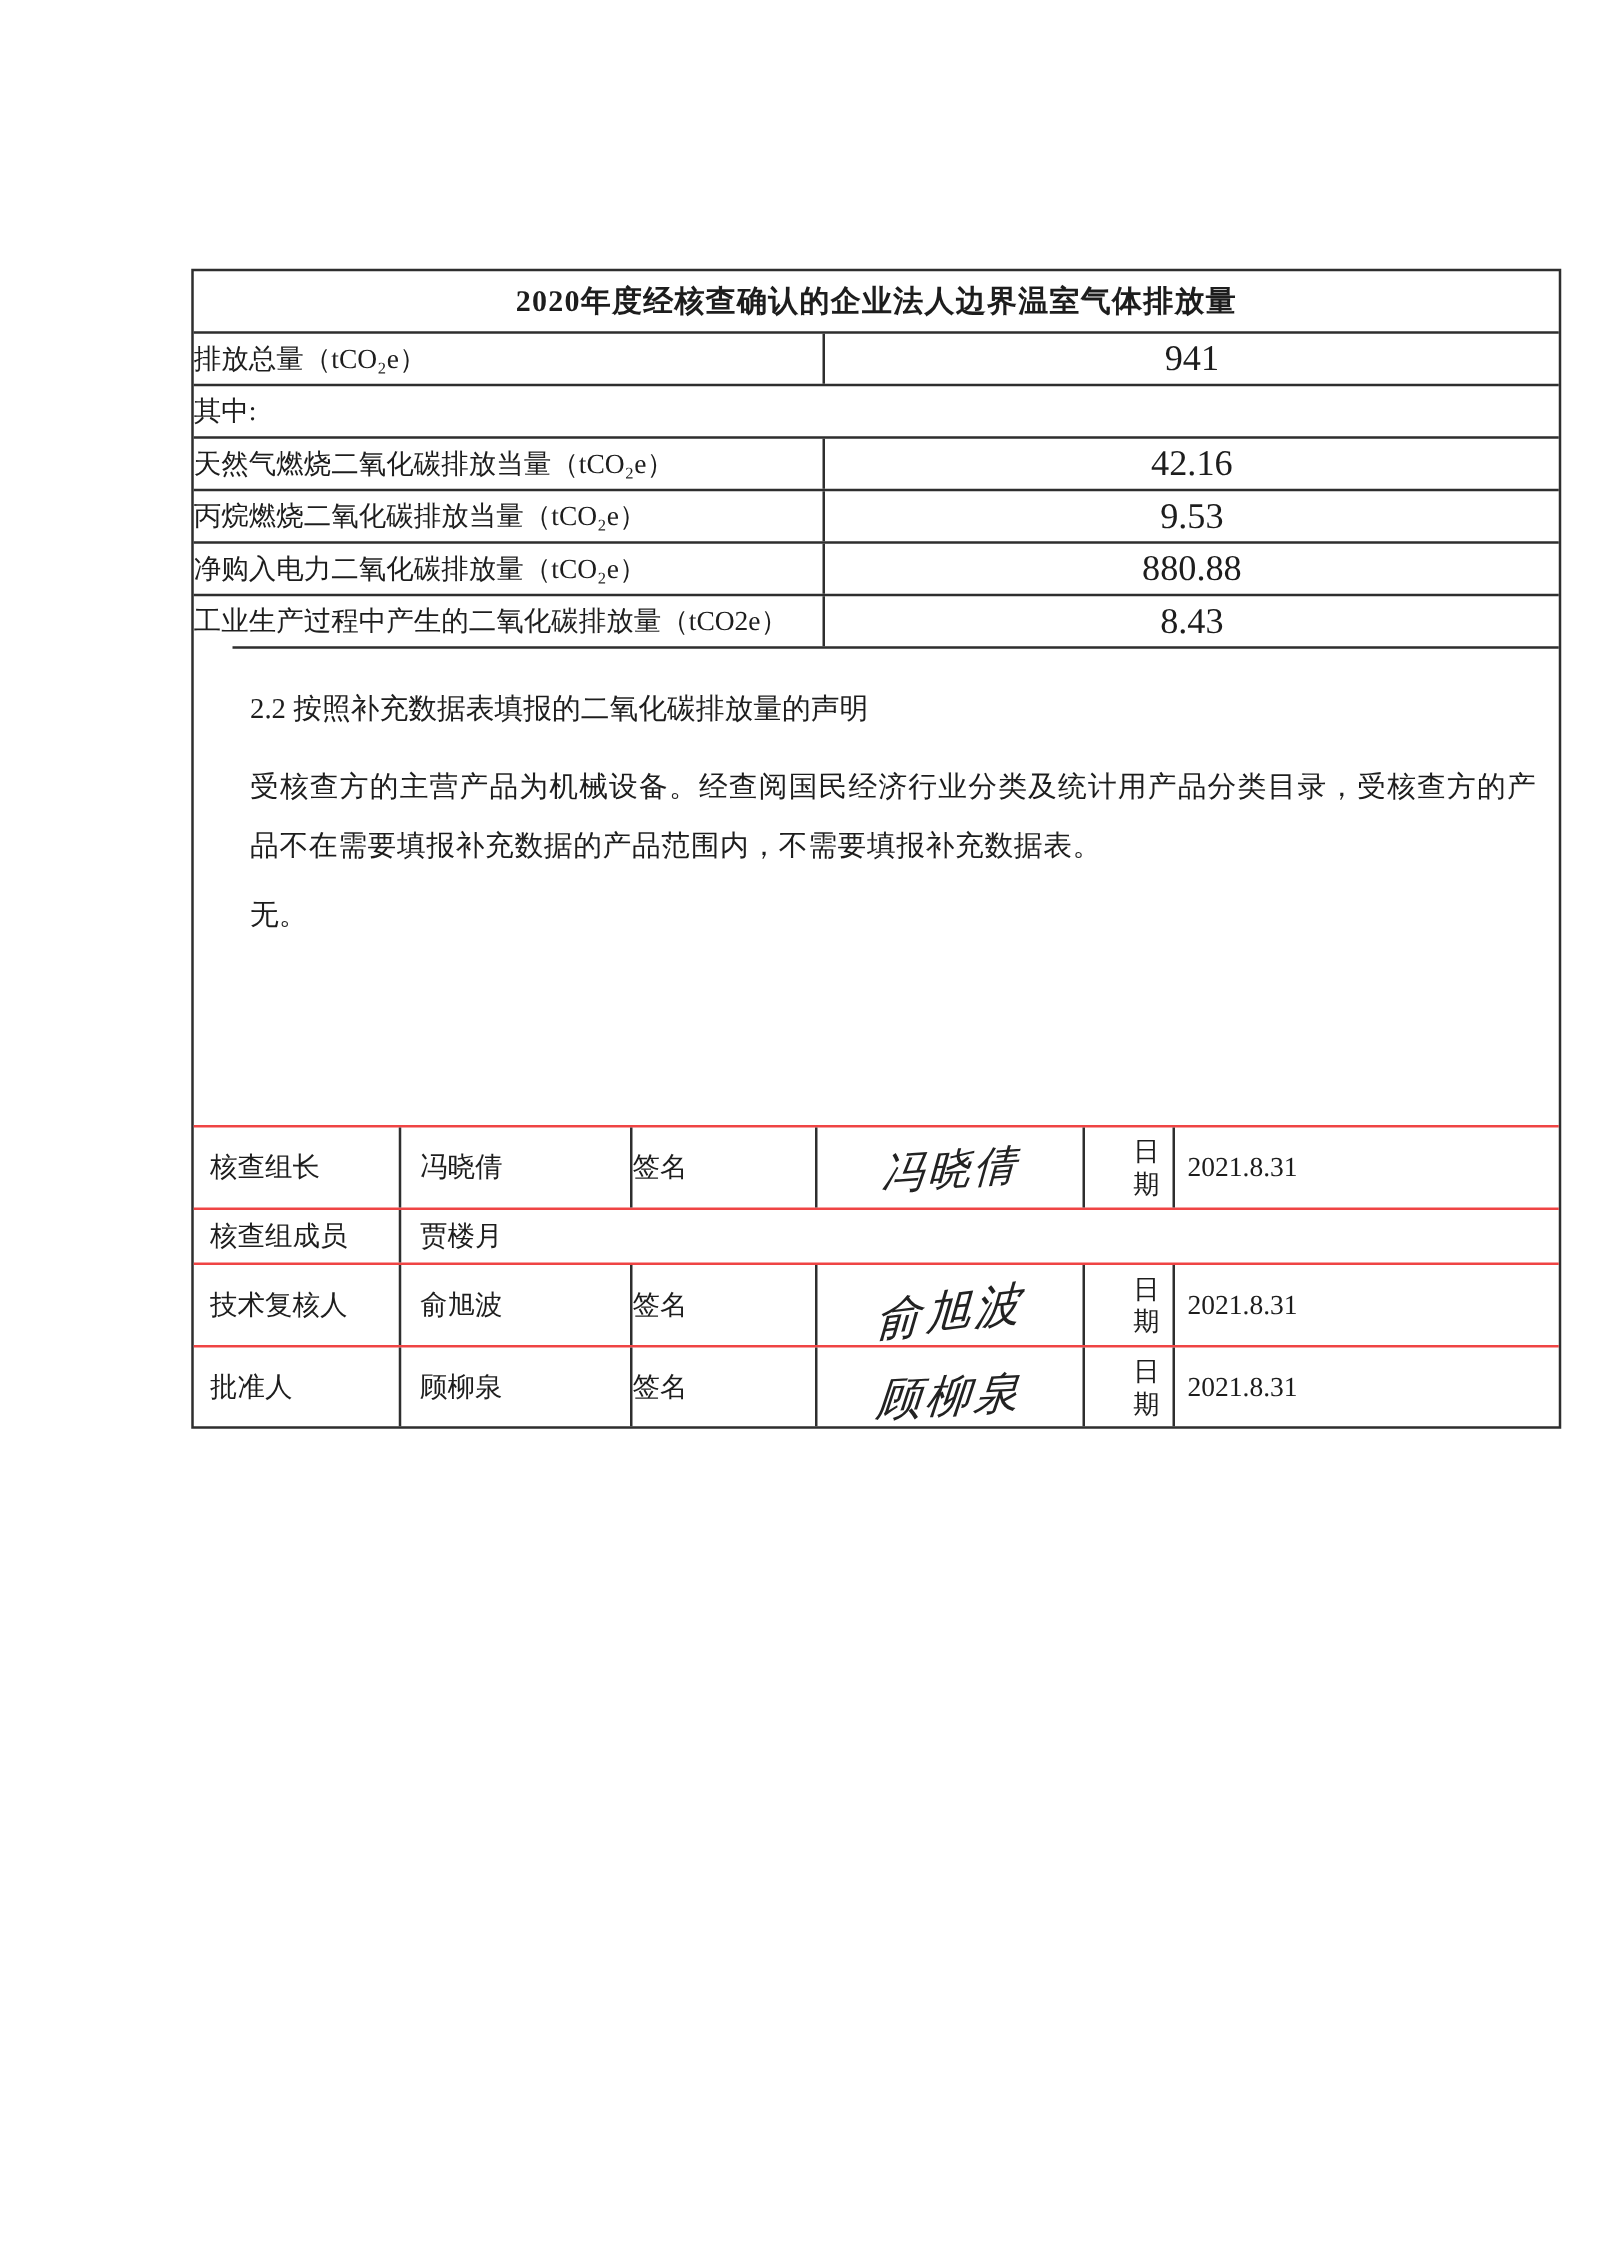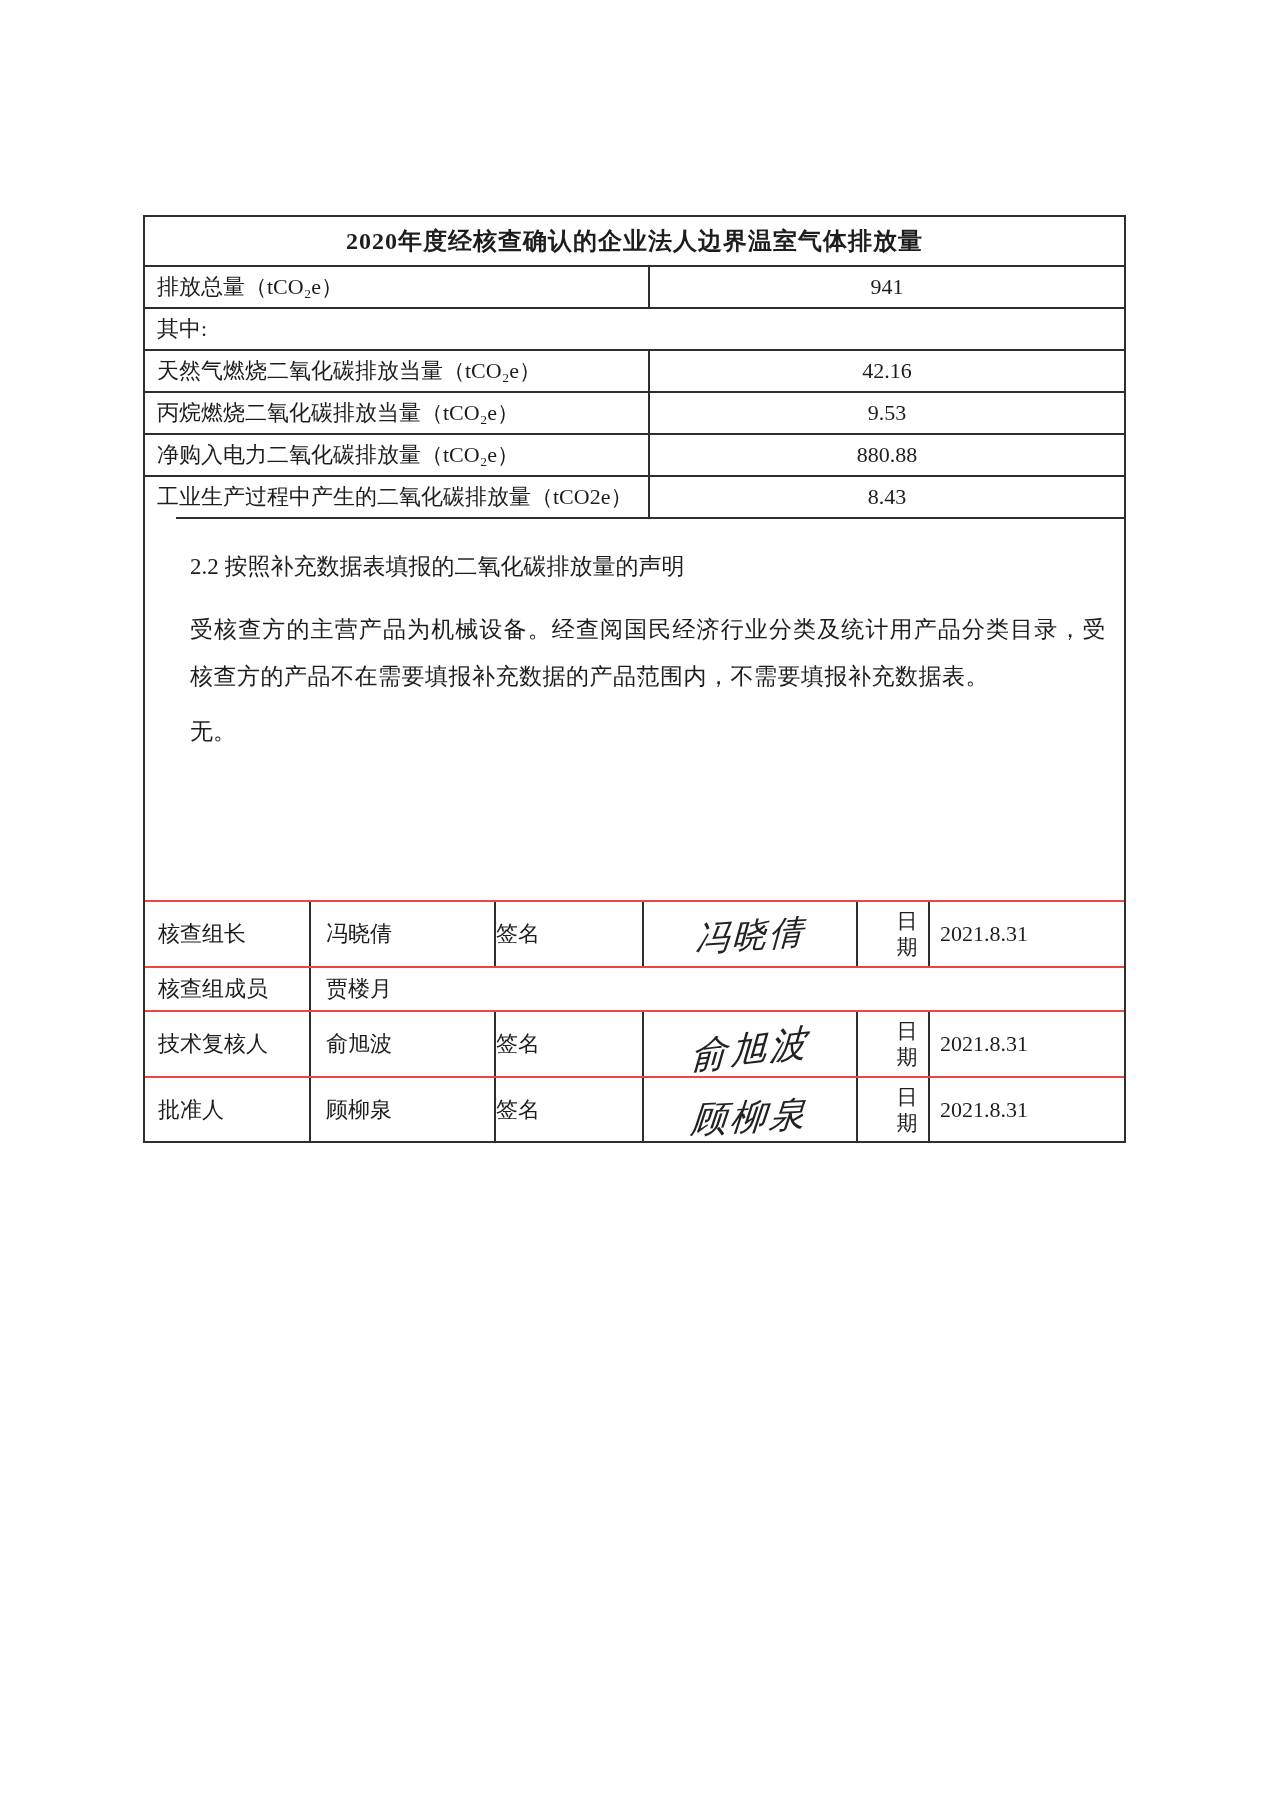--- a/index.html
+++ b/index.html
@@ -6,47 +6,46 @@
   html, body {
     width: 1280px; height: 1810px;
     background: #ffffff;
     font-family: "Liberation Serif", "DejaVu Serif", serif;
     color: #1d1d1d;
     position: relative;
     overflow: hidden;
   }
   .doc {
     position: absolute;
-    left: 143px; top: 215px;
-    width: 983px;
+    left: 153px; top: 215px;
+    width: 1096px;
     border: 2px solid #2e2e2e;
     background: #ffffff;
   }
   
   .title-row {
     height: 48px;
     display: flex; align-items: center; justify-content: center;
     font-size: 24px; font-weight: 600; letter-spacing: 1px;
   }
   .t-row {
     display: flex;
     border-top: 2px solid #2e2e2e;
     height: 42px;
   }
   .t-row .lab {
     width: 505px;
     display: flex; align-items: center;
-    padding-left: 12px;
     font-size: 22px;
     border-right: 2px solid #2e2e2e;
   }
   .t-row .val {
     flex: 1;
     display: flex; align-items: center; justify-content: center;
-    font-size: 22px;
+    font-size: 29px;
   }
   .t-row.fullspan .lab { width: 100%; border-right: none; }
   
   .text-cell {
     border-top: 2px solid #2e2e2e;
     height: 383px;
     padding: 32px 18px 0 14px;
     font-size: 23px;
     margin-left: 31px;
   }

